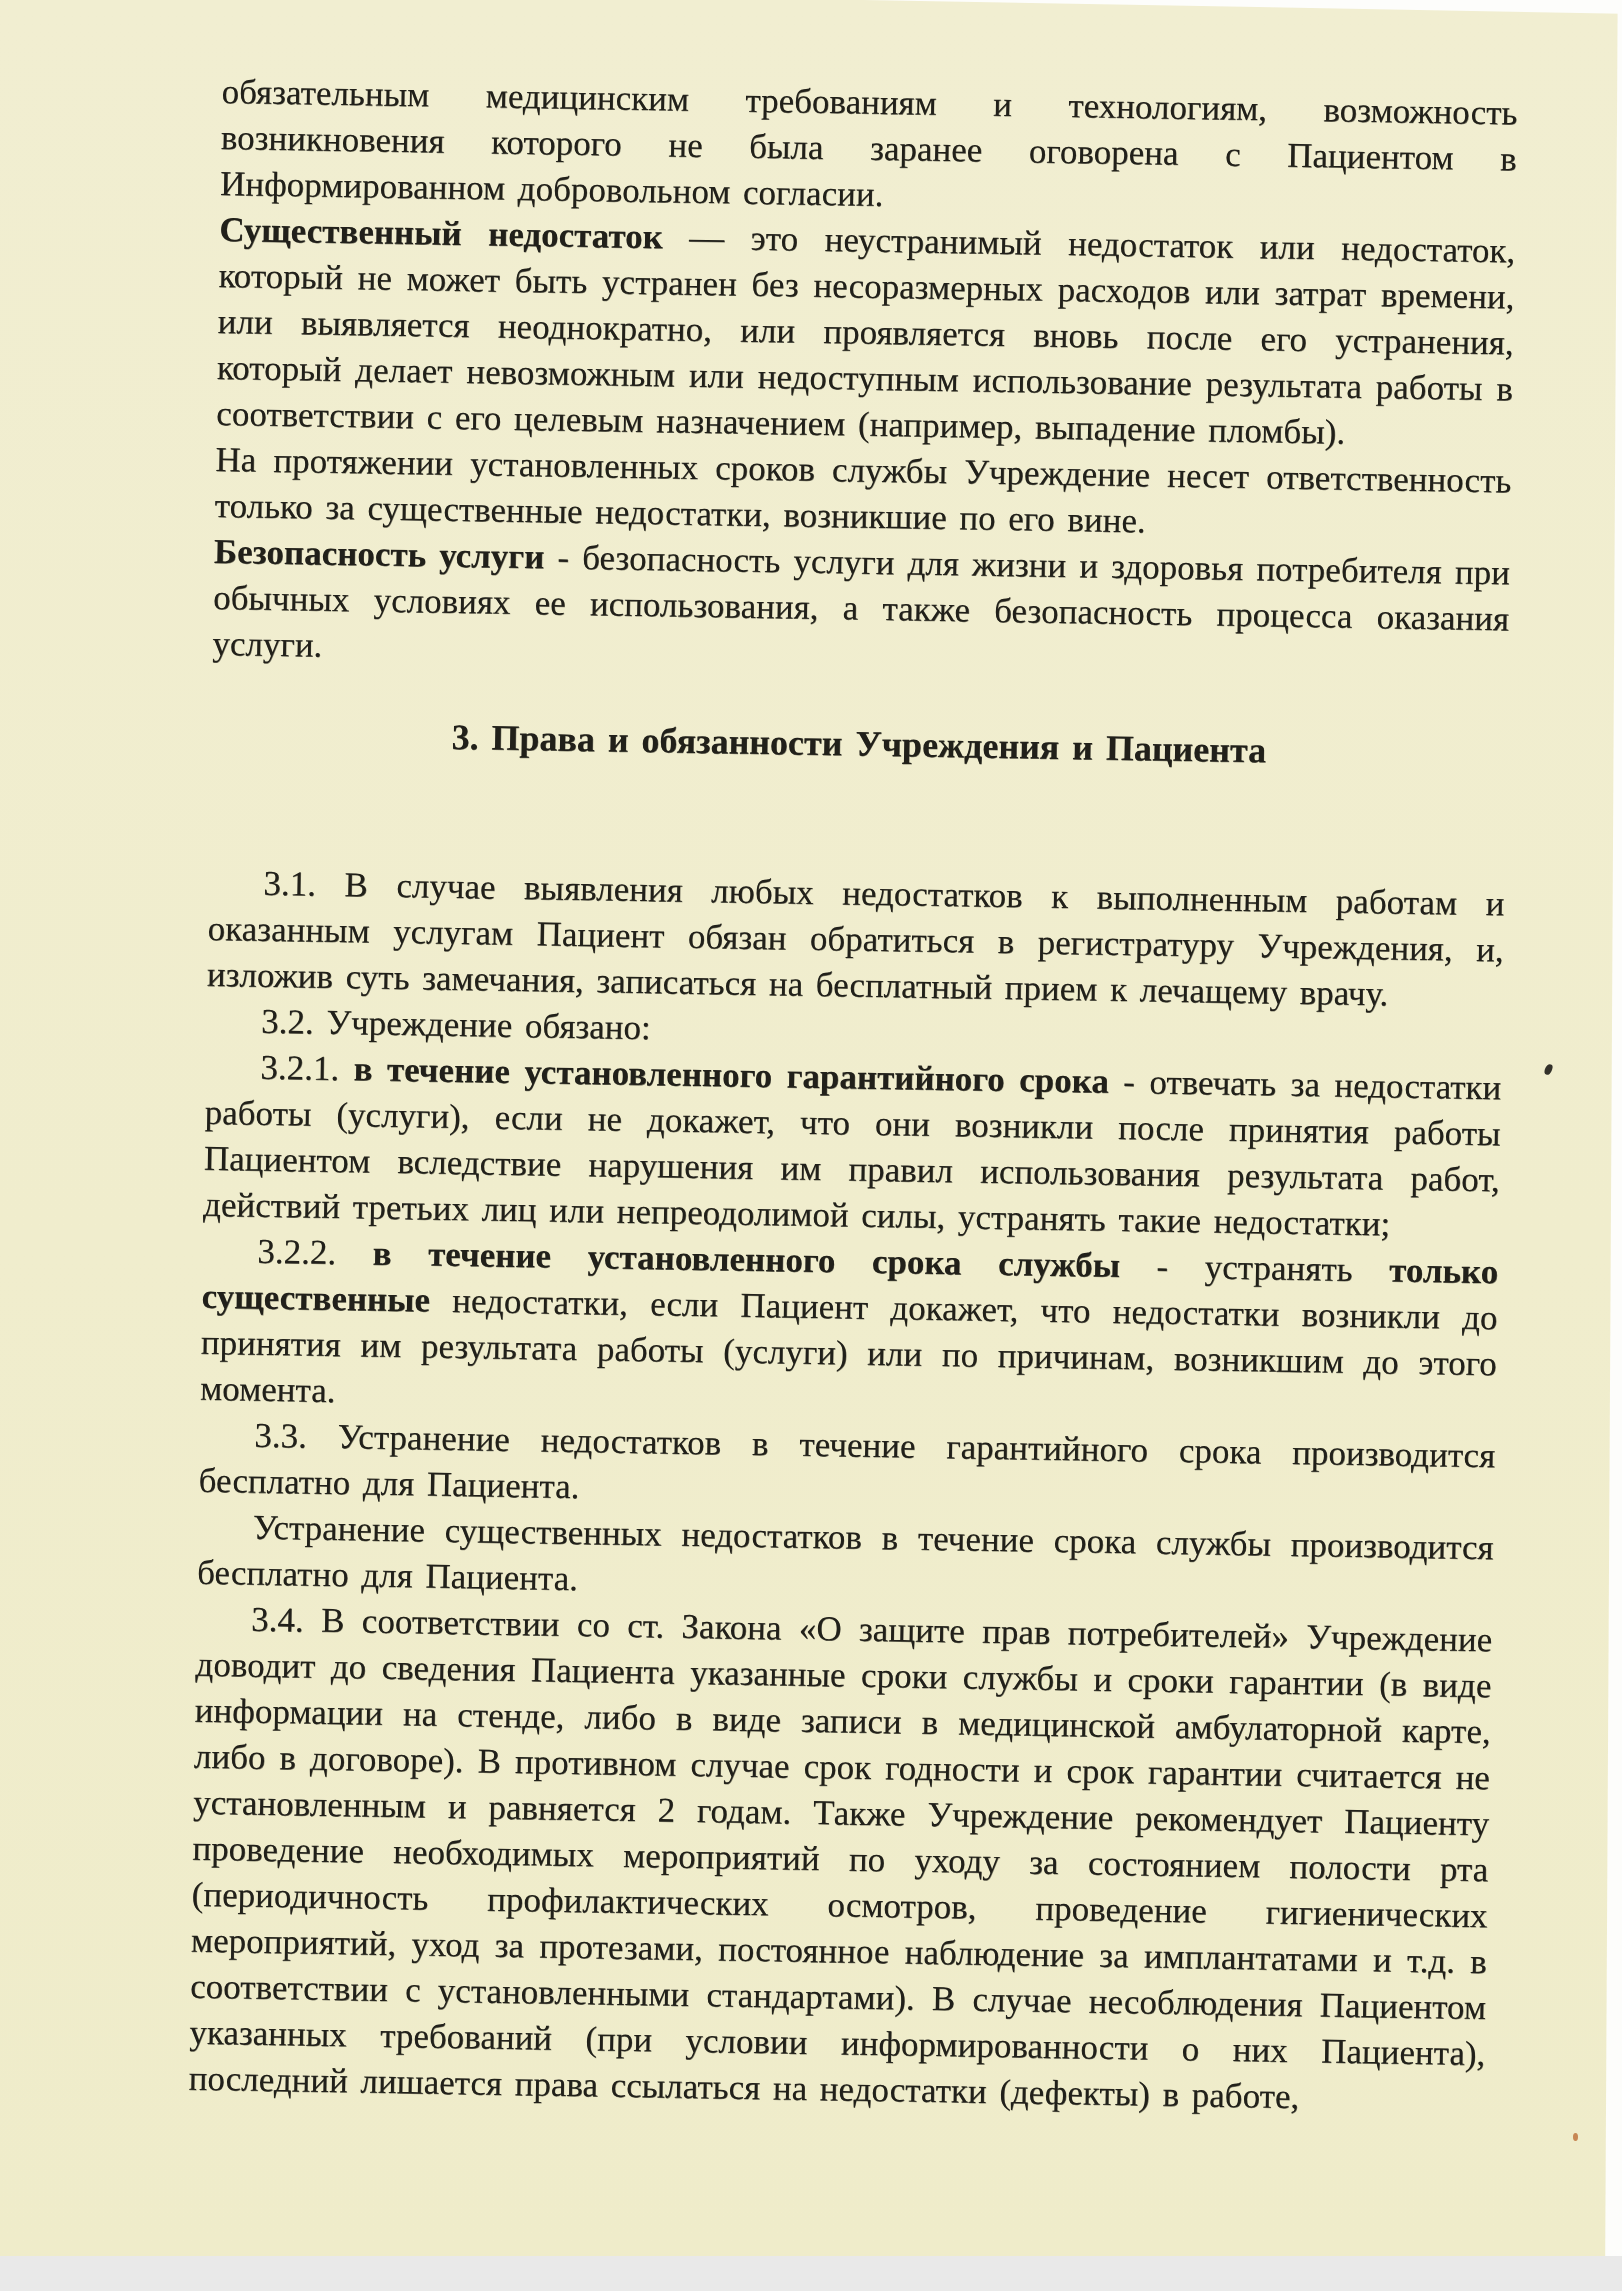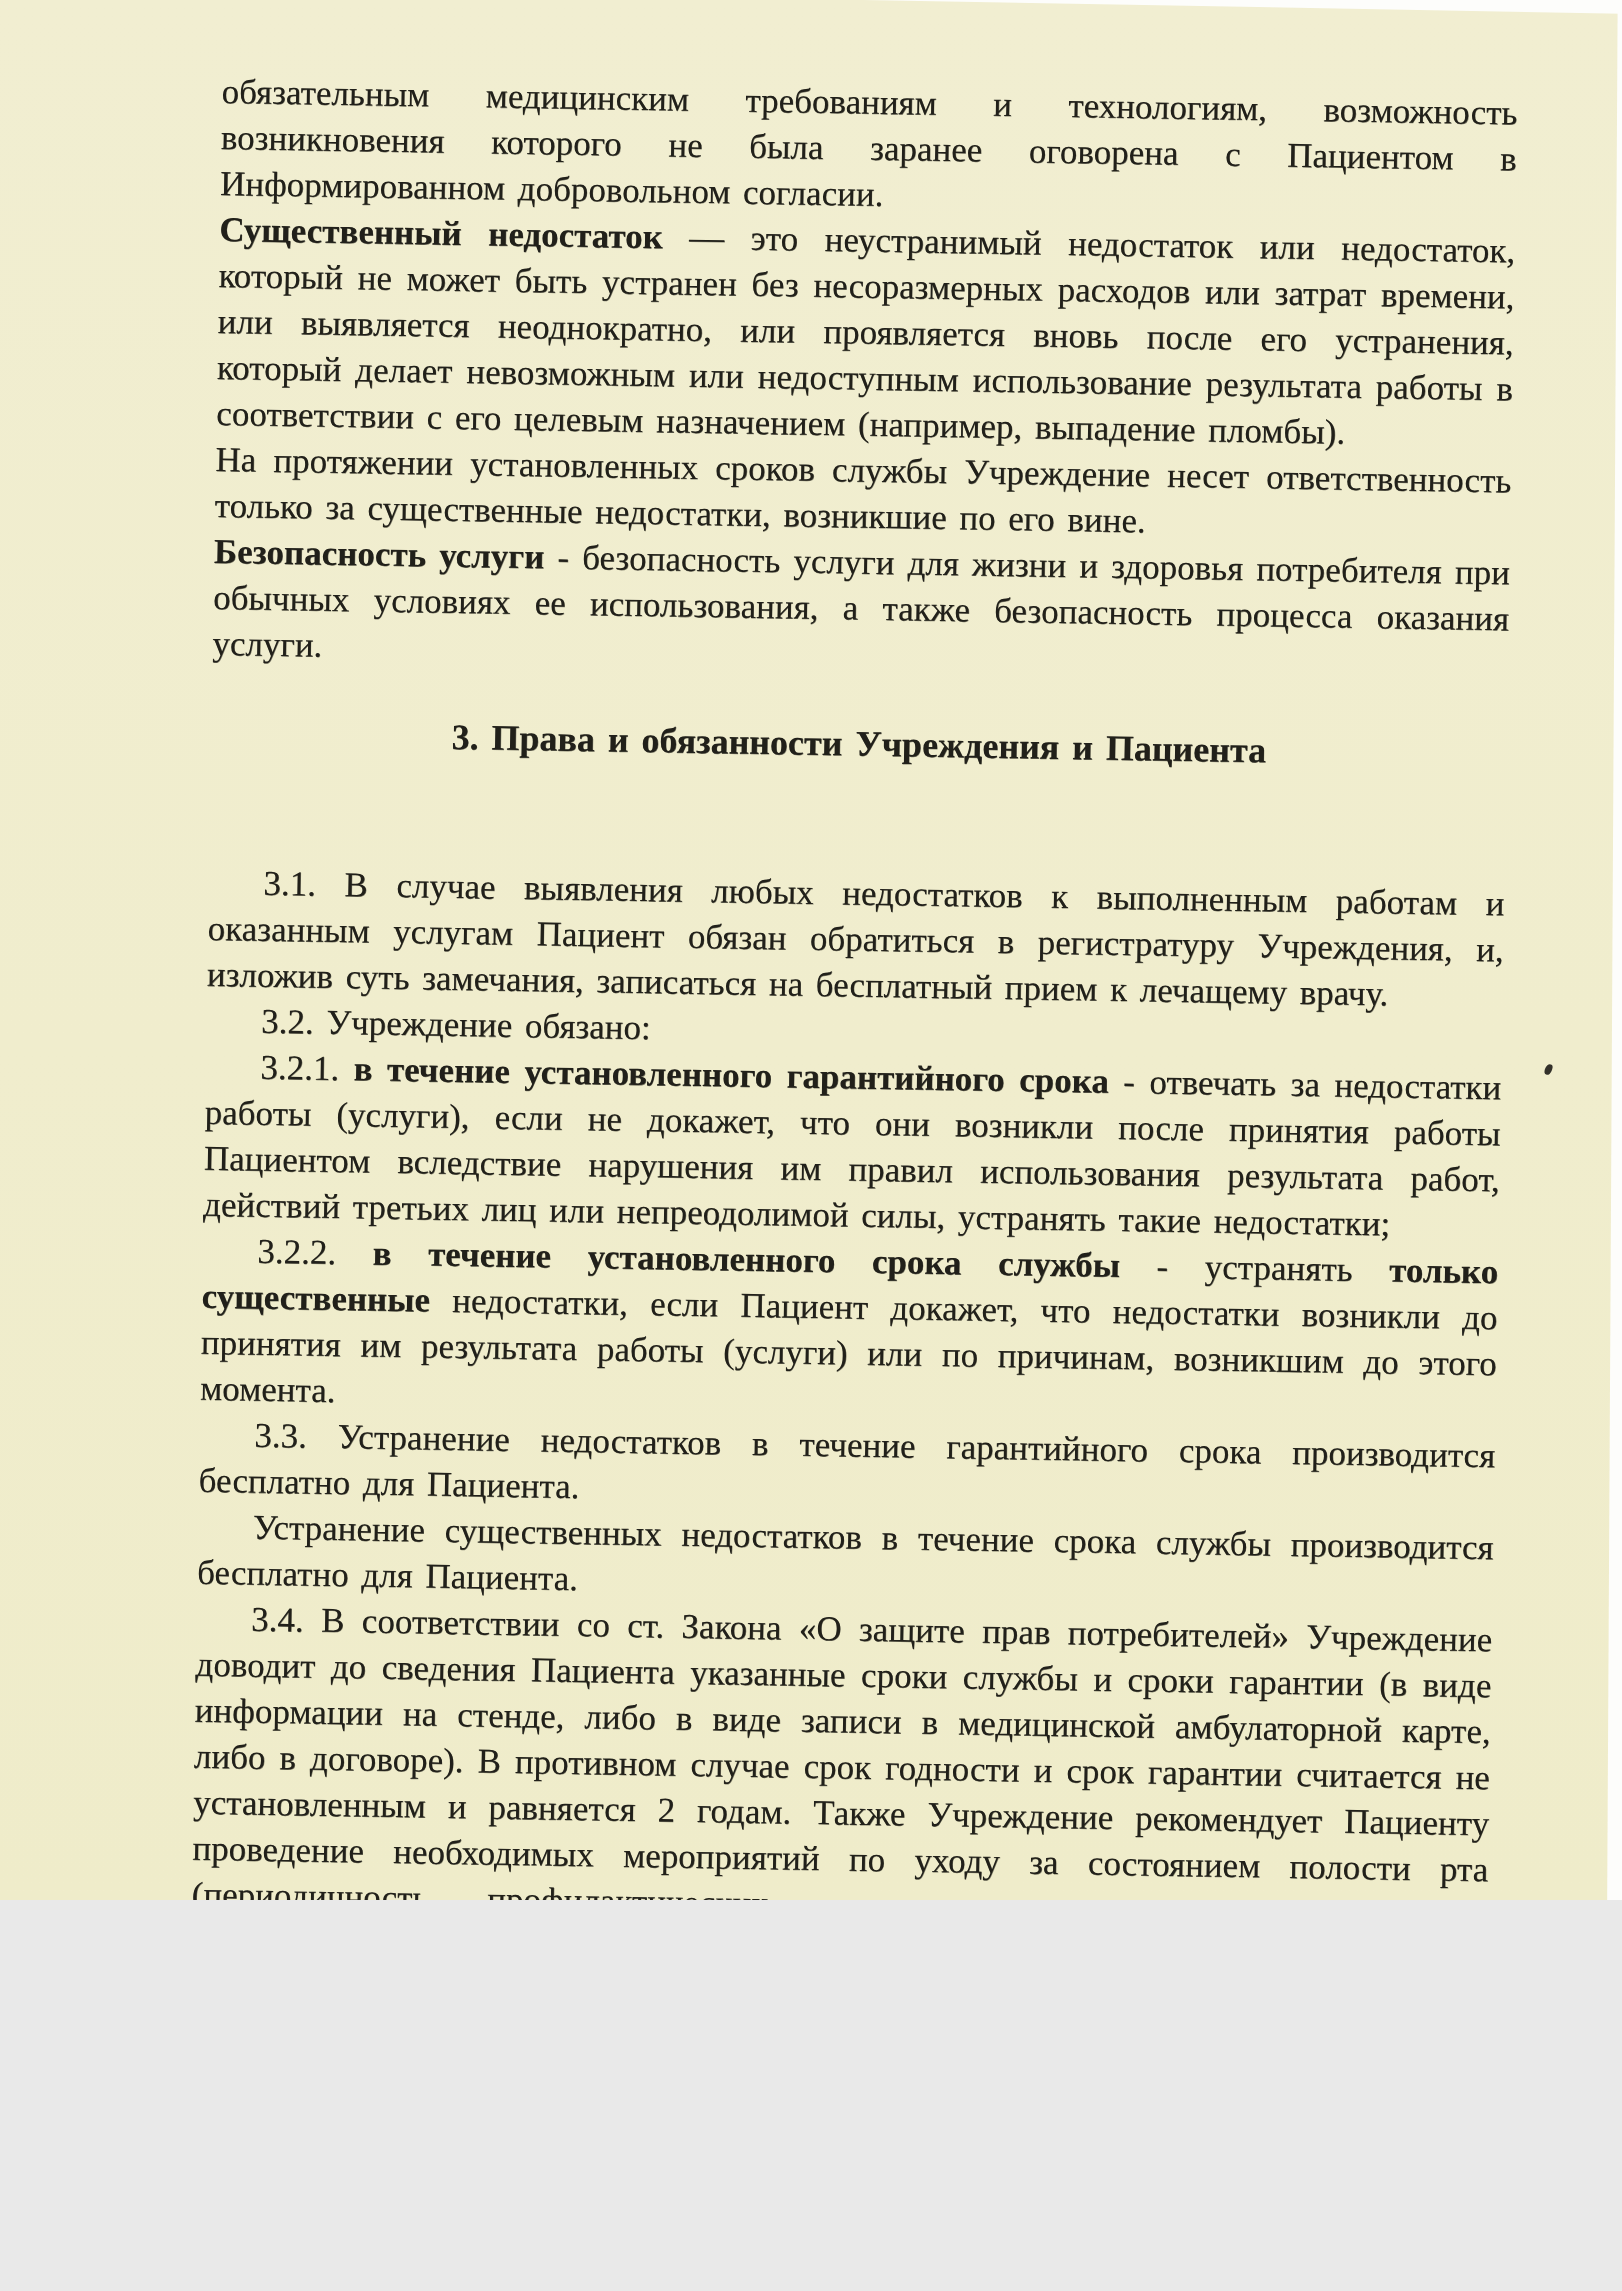--- a/index.html
+++ b/index.html
@@ -3,21 +3,21 @@
 <meta charset="utf-8">
 <style>
   html, body {
     margin: 0;
     padding: 0;
     background: #e9e9e9;
   }
   .page {
     position: relative;
     width: 1622px;
-    height: 1900px;
+    height: 2256px;
     background: #f0edce;
     background-image: linear-gradient(180deg, #f1eed1 0%, #f0edcd 55%, #efecca 100%);
     overflow: hidden;
     font-family: "Liberation Serif", "DejaVu Serif", serif;
   }
   
   .textblock {
     position: absolute;
     left: 222px;
     top: 69px;

